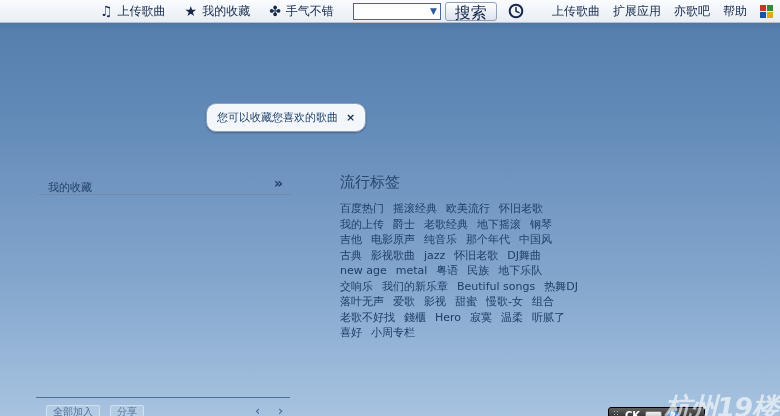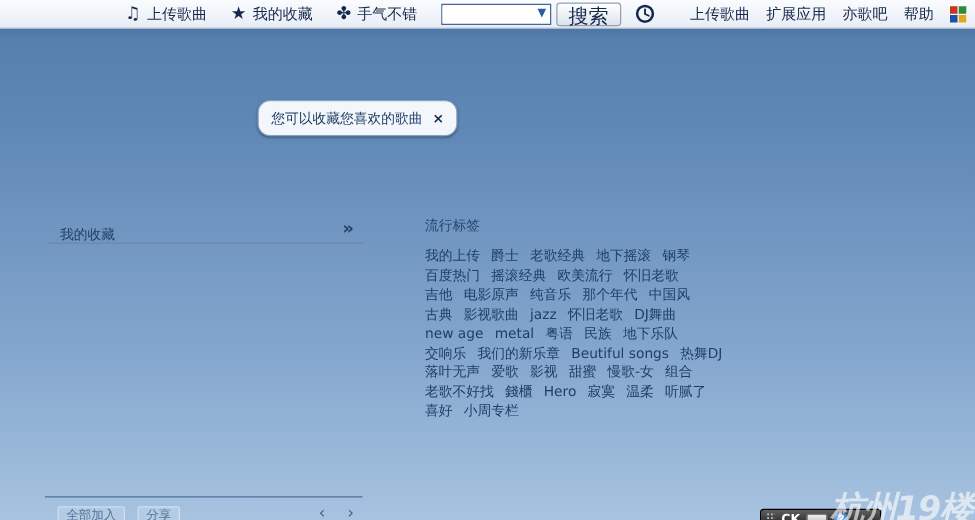--- a/index.html
+++ b/index.html
@@ -33,34 +33,34 @@
   .tb-link{cursor:pointer;white-space:nowrap;}
   .color-grid{width:13px;height:13px;display:grid;grid-template-columns:6px 6px;grid-template-rows:6px 6px;gap:1px;cursor:pointer;}
   .color-grid i{display:block;}
   .cg-1{background:#c8341f;} .cg-2{background:#2e8b3c;} .cg-3{background:#1d4fa8;} .cg-4{background:#e0a81a;}
 
   
   .main{position:absolute;top:23px;left:0;width:780px;height:393px;
     background:linear-gradient(180deg,var(--background-top) 0%,#567fae 2%,var(--background-mid) 22%,#82a5cc 64%,var(--background-bottom) 100%);}
 
   
-  .tooltip{position:absolute;left:206px;top:57px;height:29px;display:flex;align-items:center;gap:8px;
+  .tooltip{position:absolute;left:206px;top:80px;height:29px;display:flex;align-items:center;gap:8px;
     background:#f3f7fb;border:1px solid #87a2c2;border-radius:10px;padding:0 10px;
     font-size:11px;color:#1d3d66;box-shadow:0 1px 2px rgba(0,0,0,.3);}
   .tooltip-close{font-weight:bold;font-size:11px;cursor:pointer;color:#132c4e;}
 
   
   .fav-title{position:absolute;left:48px;top:157px;font-size:11px;color:#203f65;}
   .fav-expand{position:absolute;left:274px;top:152px;font-size:14px;font-weight:bold;color:#203f65;cursor:pointer;}
   .fav-line{position:absolute;left:38px;top:171px;width:253px;height:1px;background:#42658e;
     border-bottom:1px solid rgba(255,255,255,.25);}
 
   
   .tags{position:absolute;left:340px;top:150px;width:260px;}
-  .tags-header{font-size:11px;color:#26476f;margin-bottom:8px;}
+  .tags-header{font-size:15px;color:#26476f;margin-bottom:8px;}
   .tag-row{line-height:13.5px;white-space:nowrap;}
   .tag{font-size:11px;color:var(--tag-text);margin-right:9px;cursor:pointer;}
 
   
   .bottom-line{position:absolute;left:36px;top:374px;width:254px;height:1px;background:#3d628c;opacity:.85;}
   .ghost-btn{position:absolute;top:382px;height:14px;display:flex;align-items:center;padding:0 6px;
     font-size:10px;color:rgba(60,92,132,.8);background:rgba(255,255,255,.16);
     border:1px solid rgba(240,246,252,.5);border-radius:2px;cursor:pointer;}
   .gb-addall{left:46px;}
   .gb-share{left:110px;}
@@ -135,22 +135,22 @@
       <span class="tooltip-close">×</span>
     </div>
 
     <div class="fav-title">我的收藏</div>
     <div class="fav-expand">»</div>
     <div class="fav-line"></div>
 
     <div class="tags">
       <div class="tags-header">流行标签</div>
       <div>
+          <div class="tag-row"><span class="tag">百度热门</span><span class="tag">摇滚经典</span><span class="tag">欧美流行</span><span class="tag">怀旧老歌</span></div>
           <div class="tag-row"><span class="tag">我的上传</span><span class="tag">爵士</span><span class="tag">老歌经典</span><span class="tag">地下摇滚</span><span class="tag">钢琴</span></div>
-          <div class="tag-row"><span class="tag">百度热门</span><span class="tag">摇滚经典</span><span class="tag">欧美流行</span><span class="tag">怀旧老歌</span></div>
           <div class="tag-row"><span class="tag">吉他</span><span class="tag">电影原声</span><span class="tag">纯音乐</span><span class="tag">那个年代</span><span class="tag">中国风</span></div>
           <div class="tag-row"><span class="tag">古典</span><span class="tag">影视歌曲</span><span class="tag">jazz</span><span class="tag">怀旧老歌</span><span class="tag">DJ舞曲</span></div>
           <div class="tag-row"><span class="tag">new age</span><span class="tag">metal</span><span class="tag">粤语</span><span class="tag">民族</span><span class="tag">地下乐队</span></div>
           <div class="tag-row"><span class="tag">交响乐</span><span class="tag">我们的新乐章</span><span class="tag">Beutiful songs</span><span class="tag">热舞DJ</span></div>
           <div class="tag-row"><span class="tag">落叶无声</span><span class="tag">爱歌</span><span class="tag">影视</span><span class="tag">甜蜜</span><span class="tag">慢歌-女</span><span class="tag">组合</span></div>
           <div class="tag-row"><span class="tag">老歌不好找</span><span class="tag">錢櫃</span><span class="tag">Hero</span><span class="tag">寂寞</span><span class="tag">温柔</span><span class="tag">听腻了</span></div>
           <div class="tag-row"><span class="tag">喜好</span><span class="tag">小周专栏</span></div>
         </div>
     </div>
 

